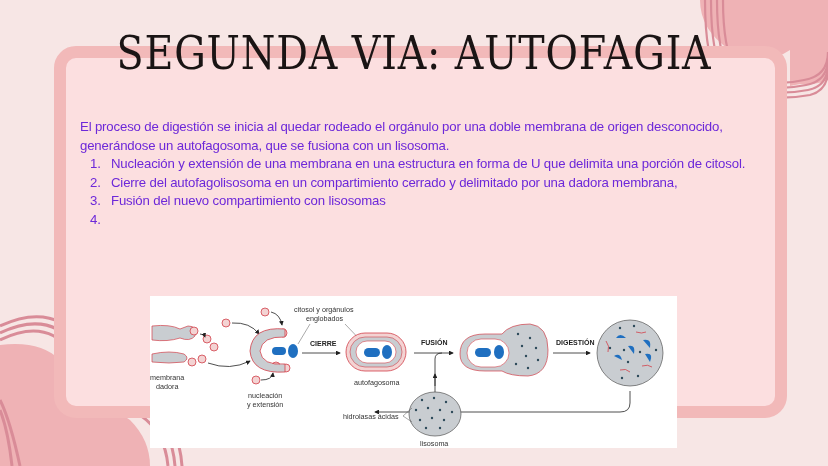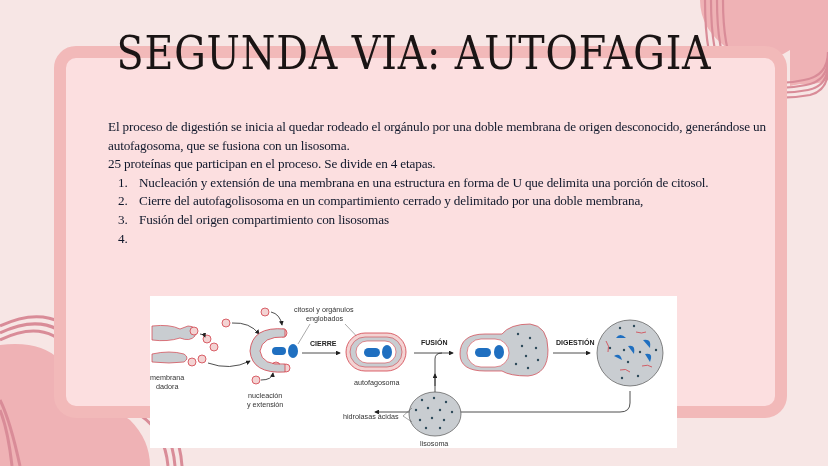--- a/index.html
+++ b/index.html
@@ -16,22 +16,22 @@
   .title {
     position:absolute; left:0; top:18px; width:828px; text-align:center;
     font-family:"DejaVu Serif", serif; font-weight:normal;
     font-size:46px; letter-spacing:1px; color:#1a1414;
     transform:scaleX(0.86); transform-origin:center top;
     line-height:1;
   }
   .title-wrap { position:absolute; left:0; top:0; width:684px; height:110px; }
   .body-text {
     position:absolute; left:80px; top:118px; width:680px;
-    font-size:13.2px; line-height:18.6px; color:#0f172a;
-    font-family:Liberation Serif, serif; letter-spacing:-0.15px;margin-left:28px;
+    font-size:13.2px; line-height:18.6px; color:#6d28d9;
+    font-family:Liberation Sans, sans-serif; letter-spacing:-0.15px;
   }
   .body-text p { margin:0; }
   .steps { margin:0; padding:0; list-style:none; }
   .steps li { position:relative; padding-left:31px; }
   .steps li .num { position:absolute; left:10px; top:0; }
   .diagram {
     position:absolute; left:150px; top:296px; width:527px; height:152px;
     background:#ffffff;
   }
   .diagram svg { display:block; }
@@ -62,33 +62,32 @@
 </svg>
 
 <div class="frame"></div>
 
 <div class="title-wrap">
   <h1 class="title" style="margin:0; top:30px;">SEGUNDA VIA: AUTOFAGIA</h1>
 </div>
 
 <div class="body-text">
   <p>El proceso de digestión se inicia al quedar rodeado el orgánulo por una doble membrana de origen desconocido, generándose un autofagosoma, que se fusiona con un lisosoma.</p>
-  <p>25 proteínas que participan en el proceso. Se divide en 4 etapas.</p>
   <ol class="steps">
     <li>
       <span class="num">1.</span>
       <span>Nucleación y extensión de una membrana en una estructura en forma de U que delimita una porción de citosol.</span>
     </li>
     <li>
       <span class="num">2.</span>
-      <span>Cierre del autofagolisosoma en un compartimiento cerrado y delimitado por una doble membrana,</span>
+      <span>Cierre del autofagolisosoma en un compartimiento cerrado y delimitado por una dadora membrana,</span>
     </li>
     <li>
       <span class="num">3.</span>
-      <span>Fusión del origen compartimiento con lisosomas</span>
+      <span>Fusión del nuevo compartimiento con lisosomas</span>
     </li>
     <li>
       <span class="num">4.</span>
     </li>
   </ol>
 </div>
 
 <div class="diagram">
   <svg width="527" height="152" viewBox="0 0 527 152">
     <defs>

